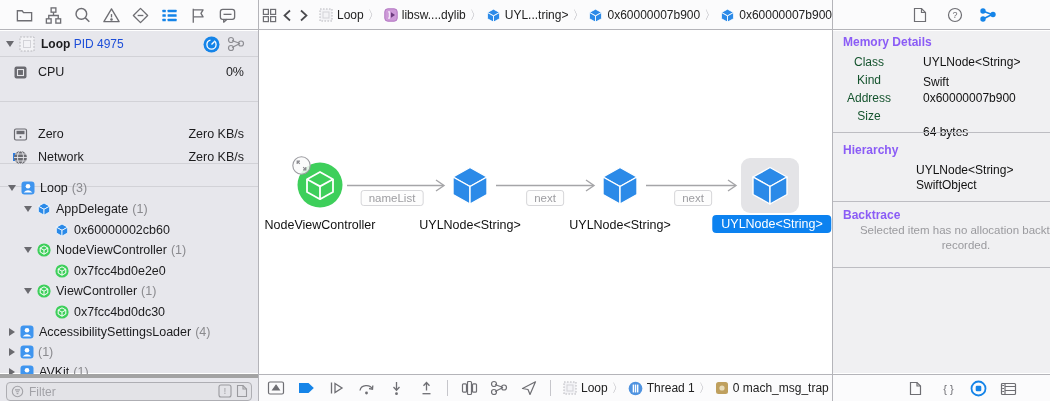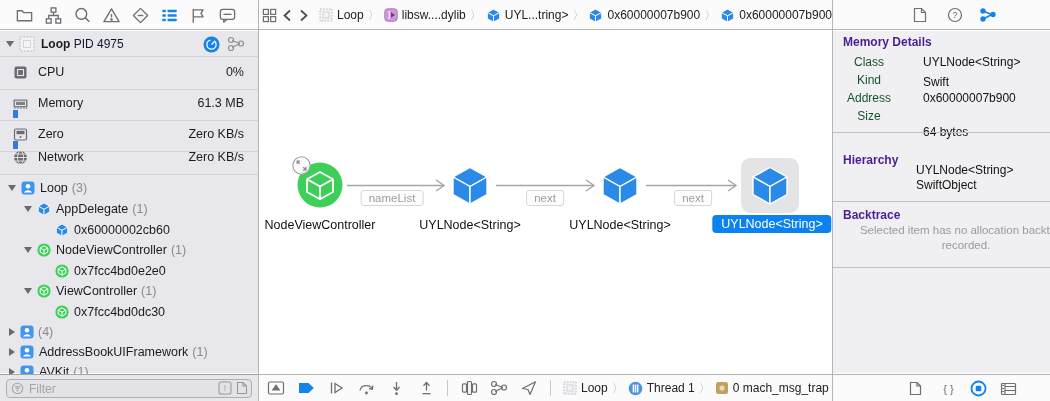--- a/index.html
+++ b/index.html
@@ -15,36 +15,36 @@
   .jumpbar { position:absolute; left:259px; top:0; width:573px; height:30px; display:flex; align-items:center; }
   .crumb { display:flex; align-items:center; gap:4px; white-space:nowrap; font-size:12px; color:#222; }
   .crumb-sep { color:#b0b0b6; font-size:12px; margin:0 4px; }
   .insp-tabs { position:absolute; left:833px; top:0; width:217px; height:30px; }
   .insp-tabs .icon-btn { position:absolute; top:6px; width:22px; height:18px; display:flex; align-items:center; justify-content:center; }
 
   
   .sidebar { position:absolute; left:0; top:31px; width:258px; height:342px; background:#e7e7ec; }
   .proc-row { position:absolute; left:0; top:0; width:258px; height:26px; border-bottom:1px solid #d2d2d7; }
   .proc-name { font-weight:bold; }
-  .proc-pid { color:#0f172a; }
-  .gauge-row { position:absolute; left:0; width:258px; height:32px; border-bottom:1px solid #d2d2d7; }
+  .proc-pid { color:#1d4ed8; }
+  .gauge-row { position:absolute; left:0; width:258px; height:44px; border-bottom:1px solid #d2d2d7; }
   .gauge-label { position:absolute; left:38px; top:7px; font-size:12.5px; }
   .gauge-value { position:absolute; right:14px; top:7px; font-size:12.5px; text-align:right; }
   .gauge-icon { position:absolute; left:12px; top:6px; }
   .mini-bar { position:absolute; left:13px; bottom:2px; width:5px; height:8px; background:#2f7de0; }
   .tree { position:absolute; left:0; top:145px; width:258px; }
   .tree-row { position:absolute; height:20px; width:258px; display:flex; align-items:center; }
   .tri-down { width:0; height:0; border-left:4.5px solid transparent; border-right:4.5px solid transparent; border-top:6px solid #6a6a6f; display:inline-block; }
   .tri-right { width:0; height:0; border-top:4.5px solid transparent; border-bottom:4.5px solid transparent; border-left:6px solid #6a6a6f; display:inline-block; }
   .tree-label { font-size:12.5px; margin-left:5px; }
   .tree-count { font-size:12.5px; color:#8a8a8e; margin-left:4px; }
   .t-icon { margin-left:5px; display:inline-flex; }
 
   
-  .filterbar { position:absolute; left:0; top:374px; width:258px; height:27px; background:#e7e7ec; border-top:1px solid #a3a3a3; }
+  .filterbar { position:absolute; left:0; top:374px; width:258px; height:27px; background:#e7e7ec; border-top:4px solid #a3a3a3; }
   .filter-input { position:absolute; left:6px; top:4px; width:246px; height:19px; background:#e3e3e7; border:1px solid #aeaeb3; border-radius:4px; font-size:12px; color:#8e8e93; padding-left:22px; outline:none; font-family:inherit; }
   .filter-input::placeholder { color:#a2a2a7; }
   .filter-glyph { position:absolute; left:11px; top:7px; }
   .filter-btns { position:absolute; right:10px; top:6px; display:flex; gap:4px; }
 
   
   .canvas { position:absolute; left:259px; top:31px; width:573px; height:342px; background:#ffffff; }
   .edge-svg { position:absolute; left:0; top:0; }
   .edge-pill { position:absolute; transform:translate(-50%,-50%); background:#fdfdfd; border:1px solid #d6d6d9; border-radius:3px; color:#9d9da1; font-size:11.5px; padding:1px 7px; }
   .node-label { position:absolute; transform:translateX(-50%); font-size:12.5px; color:#111; white-space:nowrap; }
@@ -54,21 +54,21 @@
   .expand-badge { position:absolute; left:33px; top:125px; }
 
   
   .debugbar { position:absolute; left:259px; top:374px; width:573px; height:27px; background:#fbfbfc; border-top:1px solid #b4b4b9; display:flex; align-items:center; }
   .dbg-icon { width:30px; display:flex; justify-content:center; align-items:center; }
   .dbg-sep { width:1px; height:16px; background:#c6c6cb; margin:0 6px; }
   .dbg-crumbs { display:flex; align-items:center; margin-left:6px; white-space:nowrap; }
 
   
   .inspector { position:absolute; left:833px; top:31px; width:260px; height:342px; background:#f0f0f2; font-size:12px; }
-  .sec-title { font-weight:bold; color:#4c1d95; position:absolute; left:10px; }
+  .sec-title { font-weight:bold; color:#8b5cf6; position:absolute; left:10px; }
   .kv-label { position:absolute; width:72px; text-align:center; color:#14532d; }
   .kv-value { position:absolute; left:90px; color:#111; white-space:nowrap; }
   .divider { position:absolute; left:0; width:260px; height:1px; background:#bdbdc2; }
   .hier-item { position:absolute; left:83px; color:#111; }
   .backtrace-msg { position:absolute; left:8px; top:192px; width:250px; text-align:center; color:#9a9a9e; font-size:11.5px; line-height:15px; }
   .rbottombar { position:absolute; left:833px; top:374px; width:217px; height:27px; background:#fbfbfc; border-top:1px solid #b4b4b9; }
   .rbottombar .icon-btn { position:absolute; top:4px; width:24px; height:19px; display:flex; align-items:center; justify-content:center; }
 
   svg { display:block; }
 </style>
@@ -265,32 +265,20 @@
   <div class="gauge-row" style="top:27px">
     <span class="gauge-icon">
       <svg width="17" height="17" viewBox="0 0 17 17">
           <rect x="2.5" y="2.5" width="12" height="12" rx="2" fill="#6a6a70"></rect>
           <rect x="5.5" y="5.5" width="6" height="6" fill="none" stroke="#e8e8ec" stroke-width="1.1"></rect>
         </svg>
     </span>
     <span class="gauge-label">CPU</span>
     <span class="gauge-value">0%</span>
   </div>
-  <div class="gauge-row" style="top:58px">
-    <span class="gauge-icon">
-      <svg width="17" height="17" viewBox="0 0 17 17">
-          <rect x="1.5" y="4.5" width="14" height="8" rx="1" fill="#7d7d83"></rect>
-          <rect x="3.5" y="6.3" width="10" height="4.2" fill="none" stroke="#e8e8ec" stroke-width="1"></rect>
-          <path d="M3,12.5 V14 M6,12.5 V14 M9,12.5 V14 M12,12.5 V14 M14.5,12.5 V14" stroke="#7d7d83" stroke-width="1"></path>
-        </svg>
-    </span>
-    <span class="gauge-label">Memory</span>
-    <span class="gauge-value">61.3 MB</span>
-    <span class="mini-bar"></span>
-  </div>
   <div class="gauge-row" style="top:89px">
     <span class="gauge-icon">
       <svg width="17" height="17" viewBox="0 0 17 17">
           <rect x="2.5" y="3" width="12" height="11" rx="1.5" fill="none" stroke="#6a6a70" stroke-width="1.2"></rect>
           <rect x="4.5" y="4.8" width="8" height="3.4" fill="#6a6a70"></rect>
           <circle cx="8.5" cy="11" r="1" fill="#6a6a70"></circle>
         </svg>
     </span>
     <span class="gauge-label">Zero</span>
     <span class="gauge-value">Zero KB/s</span>
@@ -412,32 +400,32 @@
 
     <div class="tree-row" style="top:146px">
       <span style="margin-left:9px" class="tri-right"></span>
       <span class="t-icon">
           <svg width="14" height="14" viewBox="0 0 14 14">
             <rect x="0.5" y="0.5" width="13" height="13" rx="3" fill="#3f95ef"></rect>
             <circle cx="7" cy="5.2" r="2.3" fill="#fff"></circle>
             <path d="M2.6,11.6 Q7,6.8 11.4,11.6 Z" fill="#fff"></path>
           </svg>
         </span>
+      <span class="tree-label">AccessibilitySettingsLoader</span>
       <span class="tree-count">(4)</span>
     </div>
     <div class="tree-row" style="top:166px">
       <span style="margin-left:9px" class="tri-right"></span>
       <span class="t-icon">
           <svg width="14" height="14" viewBox="0 0 14 14">
             <rect x="0.5" y="0.5" width="13" height="13" rx="3" fill="#3f95ef"></rect>
             <circle cx="7" cy="5.2" r="2.3" fill="#fff"></circle>
             <path d="M2.6,11.6 Q7,6.8 11.4,11.6 Z" fill="#fff"></path>
           </svg>
         </span>
-      <span class="tree-label">AddressBookUIFramework</span>
       <span class="tree-count">(1)</span>
     </div>
     <div class="tree-row" style="top:186px">
       <span style="margin-left:9px" class="tri-right"></span>
       <span class="t-icon">
           <svg width="14" height="14" viewBox="0 0 14 14">
             <rect x="0.5" y="0.5" width="13" height="13" rx="3" fill="#3f95ef"></rect>
             <circle cx="7" cy="5.2" r="2.3" fill="#fff"></circle>
             <path d="M2.6,11.6 Q7,6.8 11.4,11.6 Z" fill="#fff"></path>
           </svg>
@@ -640,21 +628,21 @@
   <span class="kv-label" style="top:24px">Class</span>
   <span class="kv-value" style="top:24px">UYLNode&lt;String&gt;</span>
   <span class="kv-label" style="top:42px">Kind</span>
   <span class="kv-value" style="top:44px">Swift</span>
   <span class="kv-label" style="top:60px">Address</span>
   <span class="kv-value" style="top:60px">0x60000007b900</span>
   <span class="kv-label" style="top:78px">Size</span>
   <span class="kv-value" style="top:94px">64 bytes</span>
 
   <div class="divider" style="top:101px"></div>
-  <div class="sec-title" style="top:122px">Hierarchy</div>
+  <div class="sec-title" style="top:112px">Hierarchy</div>
   <span class="hier-item" style="top:132px">UYLNode&lt;String&gt;</span>
   <span class="hier-item" style="top:147px">SwiftObject</span>
 
   <div class="divider" style="top:170px"></div>
   <div class="sec-title" style="top:177px">Backtrace</div>
   <div class="backtrace-msg">Selected item has no allocation backtrace recorded.</div>
   <div class="divider" style="top:236px"></div>
 </div>
 
 <div class="rbottombar">

